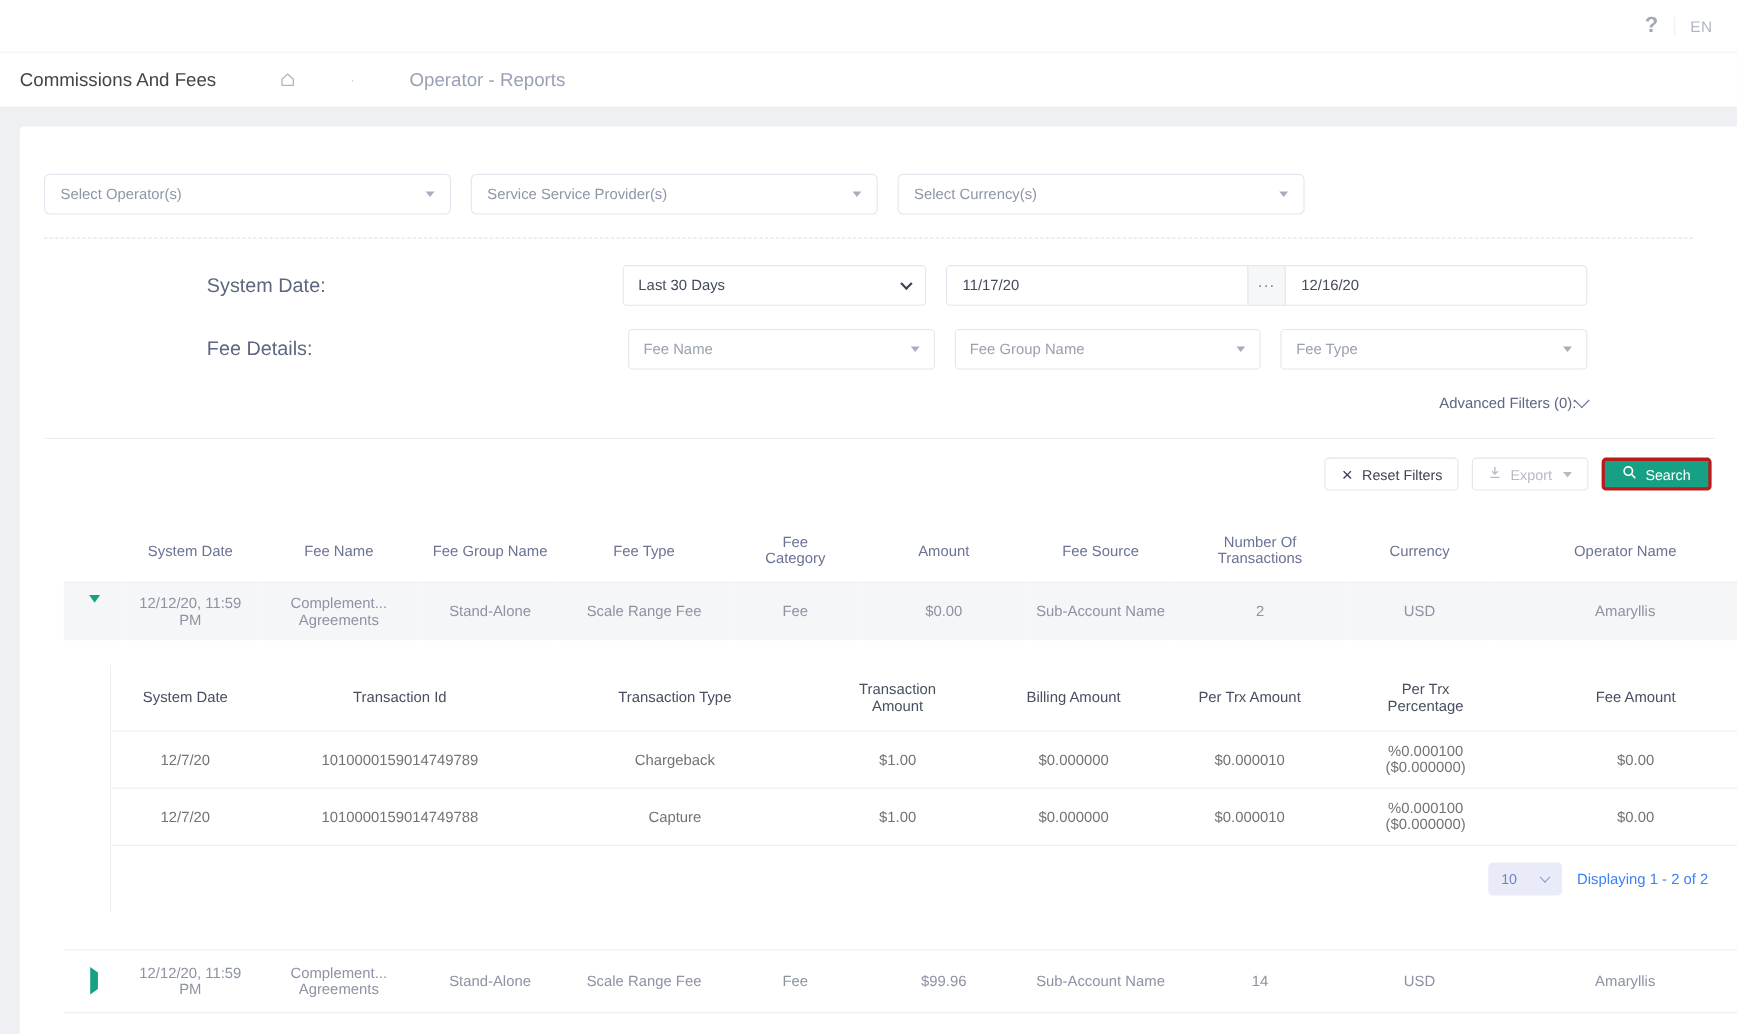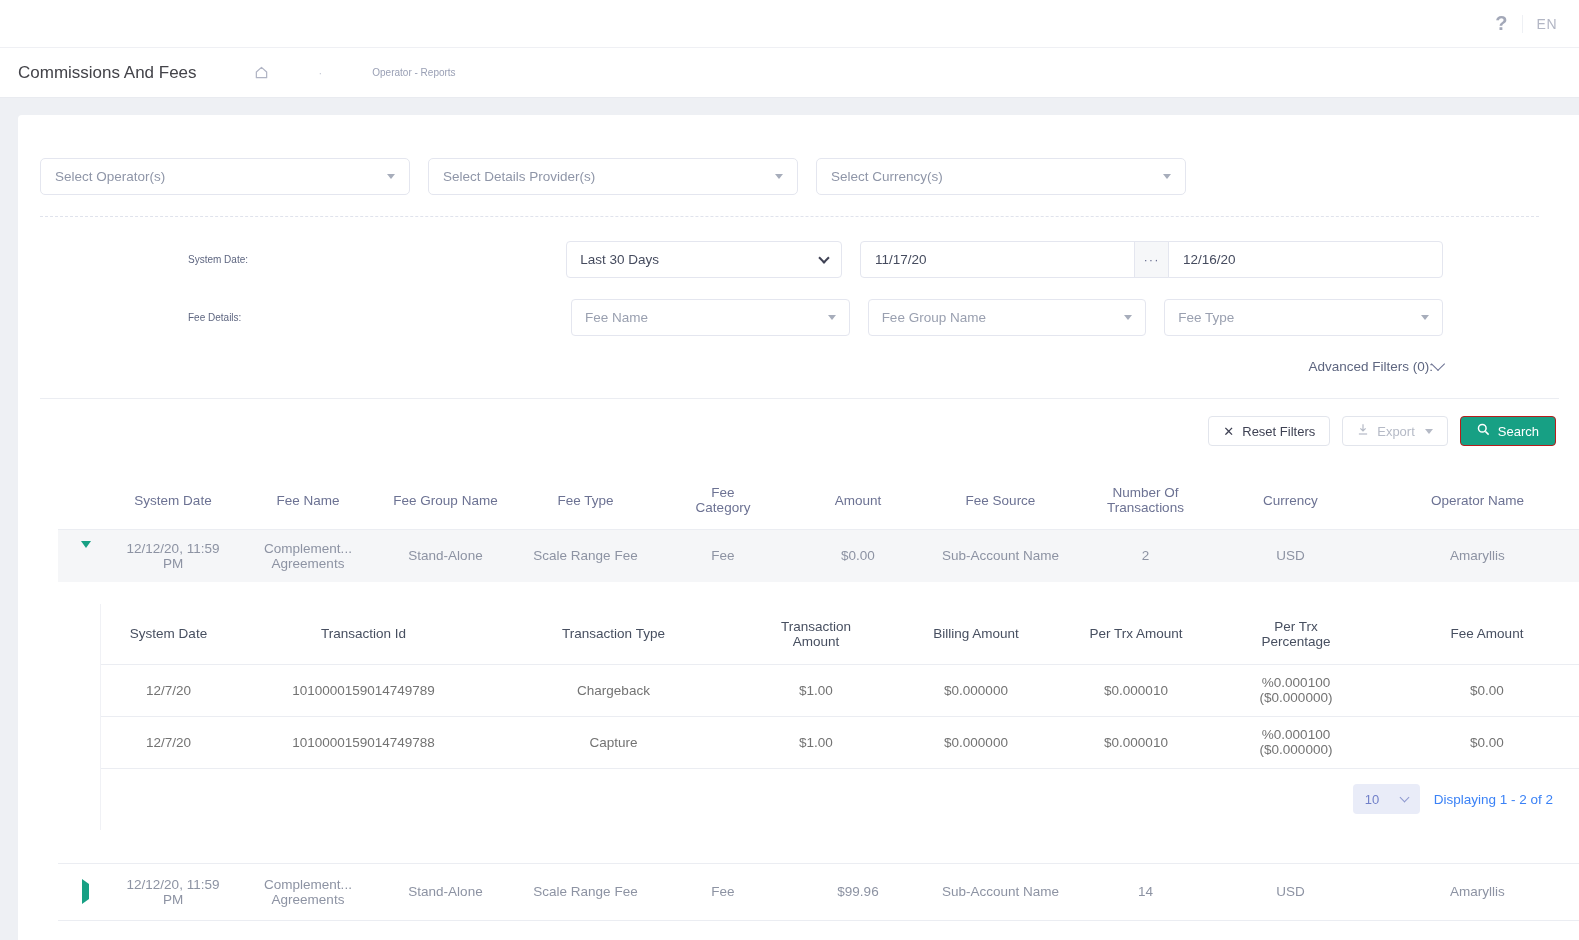--- a/index.html
+++ b/index.html
@@ -12,21 +12,21 @@
   .help-q { font-size:20px; font-weight:bold; color:#a3a8b8; cursor:pointer; }
   .topbar-div { width:1px; height:18px; background:#eef0f4; margin:0 14px; }
   .lang { font-size:14px; color:#b2b6c4; letter-spacing:.5px; cursor:pointer; }
 
   
   .pageheader { height:49px; background:#fff; display:flex; align-items:center;
     padding-left:18px; box-shadow:0 1px 0 #e9ebf0;gap:43px; }
   .page-title { font-size:17px; font-weight:500; color:#434349; margin-right:14px; }
   .home-ic { display:inline-flex; margin-right:7px; }
   .crumb-dot { color:#c3c7d4; font-size:11px; margin-right:7px; }
-  .crumb { font-size:10px; color:#9aa0b5; }
+  .crumb { font-size:17px; color:#9aa0b5; }
 
   
   .content { padding-top:18px; }
   .card { margin-left:18px; background:#fff; border-radius:4px 0 0 0;
     min-height:830px; padding-top:43px; }
 
   
   .filter-row { display:flex; gap:18px; padding-left:22px; }
   .sel { width:370px; height:37px; border:1px solid #e4e6ef; border-radius:5px;
     display:flex; align-items:center; justify-content:space-between;
@@ -34,21 +34,21 @@
   .sel-txt { font-size:13.5px; color:#8f96a8; }
   .caret { width:0; height:0; border-left:4px solid transparent;
     border-right:4px solid transparent; border-top:5px solid #a7adbb; }
 
   .dashed-div { border-top:1px dashed #e0e3ec; margin:21px 40px 0 22px; }
 
   
   .form-row { display:flex; align-items:center; margin-left:40px; margin-right:136px; }
   .form-row.r1 { margin-top:24px; }
   .form-row.r2 { margin-top:21px; }
-  .form-label { width:518px; font-size:10px; color:#5e6680; padding-left:130px; }
+  .form-label { width:518px; font-size:18px; color:#5e6680; padding-left:130px; }
   .ctl-select { width:282px; height:37px; border:1px solid #e4e6ef; border-radius:4px;
     display:flex; align-items:center; justify-content:space-between; padding:0 13px;
     font-size:13.5px; color:#454b5e; cursor:pointer; background:#fff; }
   .chev { width:8px; height:8px; border-right:2px solid #3f4254; border-bottom:2px solid #3f4254;
     transform:rotate(45deg); margin-top:-4px; }
   .date-group { display:flex; margin-left:18px;align-items:flex-end; }
   .date-input { width:275px; height:37px; border:1px solid #e4e6ef; font-size:13.5px;
     color:#454b5e; padding:0 14px; outline:none; background:#fff;
     font-family:"Liberation Sans", sans-serif; }
   .date-input.left { border-radius:4px 0 0 4px; }
@@ -69,21 +69,21 @@
   .solid-div { border-top:1px solid #ebedf2; margin:24px 20px 0 22px; }
 
   
   .actions { display:flex; justify-content:flex-end; gap:12px; margin:17px 23px 0 0; }
   .btn { height:30px; border-radius:4px; display:flex; align-items:center; gap:8px;
     font-size:13px; padding:0 14px; cursor:pointer; border:1px solid #e2e5ec; background:#fff; }
   .btn-reset { color:#3f4254; }
   .btn-reset .xicon { font-size:13px; color:#3f4254; }
   .btn-export { color:#b5bac6; }
   .btn-export .caret { border-top-color:#b5bac6; margin-left:2px; }
-  .btn-search { background:#17a084; border:1px solid #b91c1c; color:#fff; padding:0 16px; }
+  .btn-search { background:#17a084; border:3px solid #b91c1c; color:#fff; padding:0 16px; }
 
   
   table { border-collapse:collapse; table-layout:fixed; }
   .main-table { width:1539px; margin-left:40px; margin-top:26px; }
   .main-table th { font-size:13.5px; font-weight:400; color:#6c7293; text-align:center;
     padding:12px 4px; height:57px; vertical-align:middle; }
   .main-table td { font-size:13.5px; color:#8d93a3; text-align:center; padding:8px 4px;
     vertical-align:middle; }
   .row-main { height:53px; }
   .row-expanded { background:#f5f6f8; border-top:1px solid #ebedf2; }
@@ -137,21 +137,21 @@
 
 <div class="content">
 <div class="card">
 
   <div class="filter-row">
     <div class="sel">
       <span class="sel-txt">Select Operator(s)</span>
       <span class="caret"></span>
     </div>
     <div class="sel">
-      <span class="sel-txt">Select Details Provider(s)</span>
+      <span class="sel-txt">Service Service Provider(s)</span>
       <span class="caret"></span>
     </div>
     <div class="sel">
       <span class="sel-txt">Select Currency(s)</span>
       <span class="caret"></span>
     </div>
   </div>
 
   <div class="dashed-div"></div>
 

